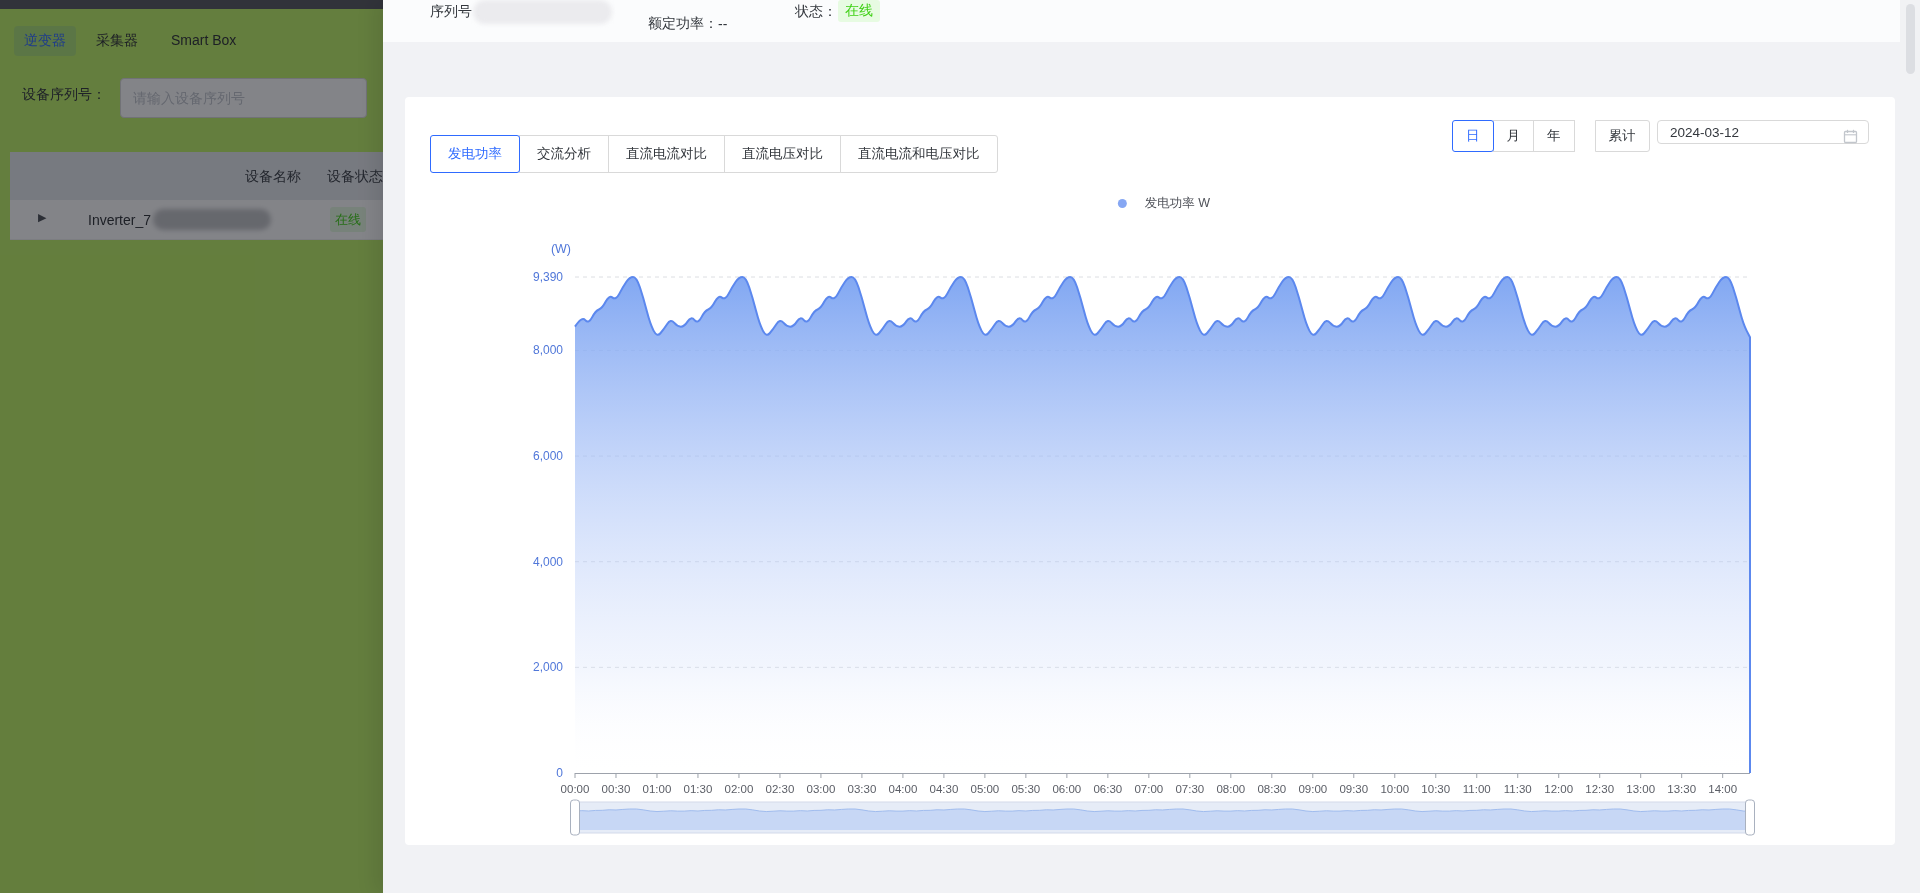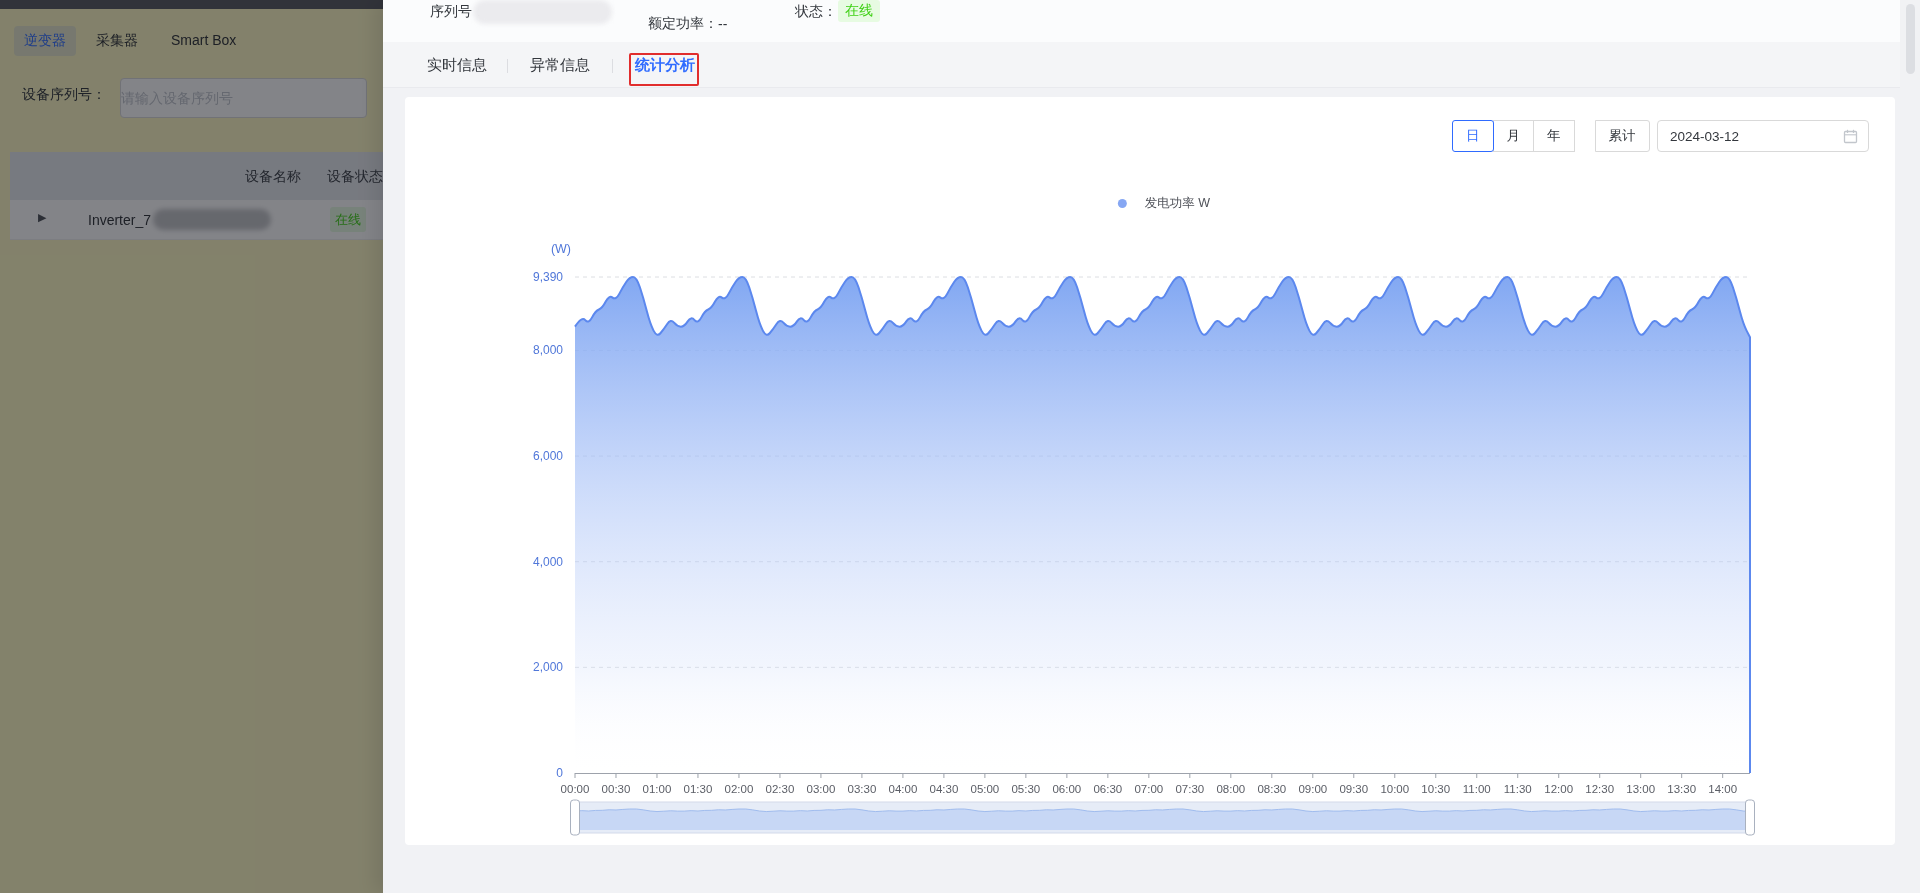--- a/index.html
+++ b/index.html
@@ -2,28 +2,28 @@
 <html><head>
 <meta charset="utf-8">
 <style>
   * { margin:0; padding:0; box-sizing:border-box; }
   html,body { width:1920px; height:893px; overflow:hidden; background:#f1f2f5;
               font-family:"Liberation Sans", sans-serif; }
   #page { position:relative; width:1920px; height:893px; }
 
   
   #left-panel { position:absolute; left:0; top:0; width:383px; height:893px;
-                background:#fef9c3; overflow:hidden; }
+                background:#bef264; overflow:hidden; }
   #left-topbar { position:absolute; left:0; top:0; width:383px; height:9px; background:#55575c; }
   .lp-tab { position:absolute; top:32px; font-size:14px; color:#2b2e33; }
   .lp-tab.active { top:26px; color:#2f6bff; background:rgba(47,107,255,.12); border-radius:4px; padding:6px 10px; }
   #lp-search-label { position:absolute; left:22px; top:86px; font-size:14px; color:#2f3338; font-weight:normal; }
   #lp-search-input { position:absolute; left:120px; top:78px; width:247px; height:40px;
                      border:1px solid #d9d9d9; border-radius:4px; background:#fff;
-                     font-size:14px; color:#333; padding:0 0; outline:none; }
+                     font-size:14px; color:#333; padding:0 12px; outline:none; }
   #lp-search-input::placeholder { color:#c0c4cc; }
   #lp-table-header { position:absolute; left:10px; top:152px; width:373px; height:48px; background:#e7eaee; }
   .lp-th { position:absolute; top:16px; font-size:14px; color:#383d44; }
   #lp-row { position:absolute; left:10px; top:200px; width:373px; height:40px; background:#fff;
             border-bottom:1px solid #f0f0f0; }
   #lp-row-caret { position:absolute; left:28px; top:11px; font-size:11px; color:#4a4e55; }
   #lp-row-name { position:absolute; left:78px; top:9px; font-size:14px; color:#2b2e33; display:flex; align-items:center; }
   .redacted { background:#c3c4c7; border-radius:11px; filter:blur(2.5px); }
   #lp-row-name .redacted { width:118px; height:21px; margin-left:2px; }
   #lp-row-status { position:absolute; left:320px; top:7px; width:36px; height:25px; background:#e7fbe2;
@@ -58,21 +58,21 @@
   .metric-btn.active { border:1px solid #2f6bff; color:#2f6bff; border-radius:3px; z-index:2; }
 
   #period-group { position:absolute; left:1047px; top:23px; display:flex; }
   .period-btn { height:32px; min-width:40px; padding:0 13px; background:#fff; border:1px solid #d9d9d9;
                 margin-left:-1px; font-size:13.5px; color:#33373d; display:flex; align-items:center;
                 justify-content:center; cursor:pointer; }
   .period-btn:first-child { margin-left:0; border-radius:3px 0 0 3px; }
   .period-btn:last-child { border-radius:0 3px 3px 0;margin-left:20px; }
   .period-btn.active { border:1px solid #2f6bff; color:#2f6bff; z-index:2; border-radius:3px; }
 
-  #date-picker { position:absolute; left:1252px; top:23px; width:212px; height:32px; background:#fff;
+  #date-picker { position:absolute; left:1252px; top:23px; width:212px; height:24px; background:#fff;
                  border:1px solid #d9d9d9; border-radius:4px; display:flex; align-items:center; }
   #date-input { border:none; outline:none; width:160px; font-size:13.5px; color:#33373d; padding-left:12px;
                 font-family:"Liberation Sans", sans-serif; background:transparent; }
   #calendar-icon { position:absolute; right:10px; top:8px; }
 
   #legend { position:absolute; left:759px; top:98px; transform:translateX(-50%);
             display:flex; align-items:center; gap:18px; }
   #legend-dot { width:9px; height:9px; border-radius:50%; background:#86a7f3; }
   #legend-label { font-size:12.5px; color:#4e5158; }
 
@@ -119,31 +119,30 @@
       <div class="dh-item" style="left:47px;">序列号：</div>
       <div id="dh-serial-blur"></div>
       <div class="dh-item" style="left:265px;margin-top:12px;">
         <span>额定功率：</span>
         <span>--</span>
       </div>
       <div class="dh-item" style="left:412px;">状态：</div>
       <div id="dh-status-badge">在线</div>
     </div>
 
-    <div id="drawer-tabbar">
-      <div class="d-tab" style="left:44px;">实时信息</div>
-      <div class="d-tab-divider" style="left:124px;"></div>
-      <div class="d-tab" style="left:147px;">异常信息</div>
-      <div class="d-tab-divider" style="left:229px;"></div>
-      <div class="d-tab active" style="left:252px;">统计分析</div>
-      <div id="annotation-box"></div>
-    </div>
 
     <div id="card">
 
+      <div id="metric-group">
+        <div class="metric-btn active">发电功率</div>
+        <div class="metric-btn">交流分析</div>
+        <div class="metric-btn">直流电流对比</div>
+        <div class="metric-btn">直流电压对比</div>
+        <div class="metric-btn">直流电流和电压对比</div>
+      </div>
 
       <div id="period-group">
         <div class="period-btn active">日</div>
         <div class="period-btn">月</div>
         <div class="period-btn">年</div>
         <div class="period-btn">累计</div>
       </div>
 
       <div id="date-picker">
         <input id="date-input" value="2024-03-12" style="">

